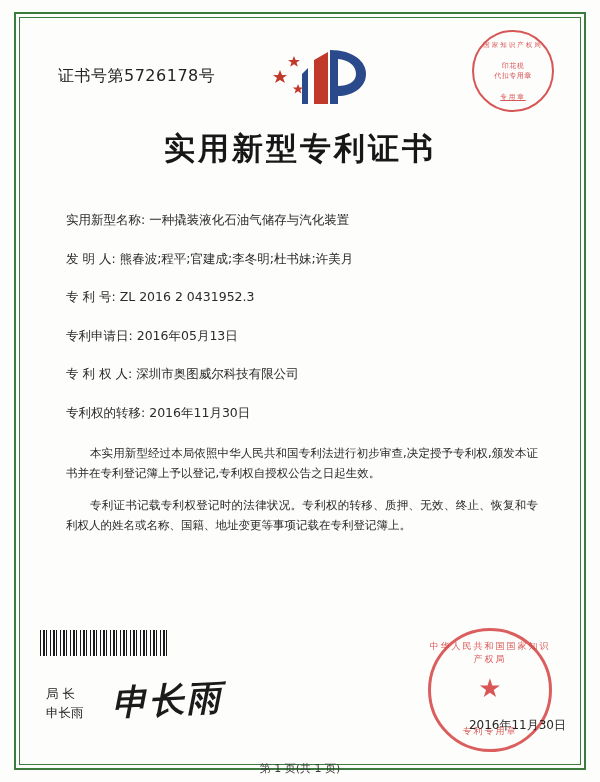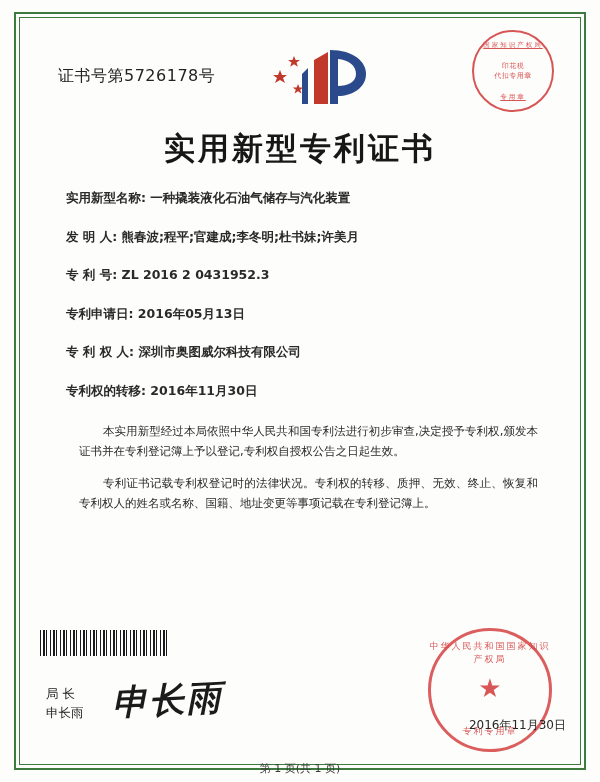--- a/index.html
+++ b/index.html
@@ -110,37 +110,36 @@
     letter-spacing: 0.5px;
   }
   .seal-arc {
     position: absolute;
     left: 0; right: 0;
     text-align: center;
     color: #d03a3a;
     font-size: 6.5px;
     letter-spacing: 2px;
   }
-  .seal-arc.top-arc { top: 9px; text-decoration: underline; }
+  .seal-arc.top-arc { top: 9px; }
   .seal-arc.bottom-arc { bottom: 8px; text-decoration: underline; }
 
   .title {
     margin-top: 12px;
     text-align: center;
     font-size: 31px;
     font-weight: bold;
     letter-spacing: 3px;
     color: #171717;
     font-family: "DejaVu Sans", "Liberation Sans", sans-serif;
   }
 
   .fields {
-    margin-top: 20px;
+    margin-top: 42px;
     padding-left: 26px;
-    font-weight: bold;
   }
   .field-row {
     font-size: 12.5px;
     color: #2a2a2a;
     margin-bottom: 22.5px;
     line-height: 16px;
     white-space: nowrap;
   }
   .field-label {
     display: inline-block;
@@ -154,21 +153,20 @@
     padding-left: 26px;
     padding-right: 22px;
   }
   .para {
     font-size: 11.5px;
     line-height: 20px;
     color: #2a2a2a;
     text-indent: 24px;
     margin-bottom: 1px;
     text-align: justify;
-    margin-left: 13px;
   }
 
   
   .barcode {
     position: absolute;
     left: 40px;
     bottom: 126px;
     width: 128px;
     height: 26px;
     background:

